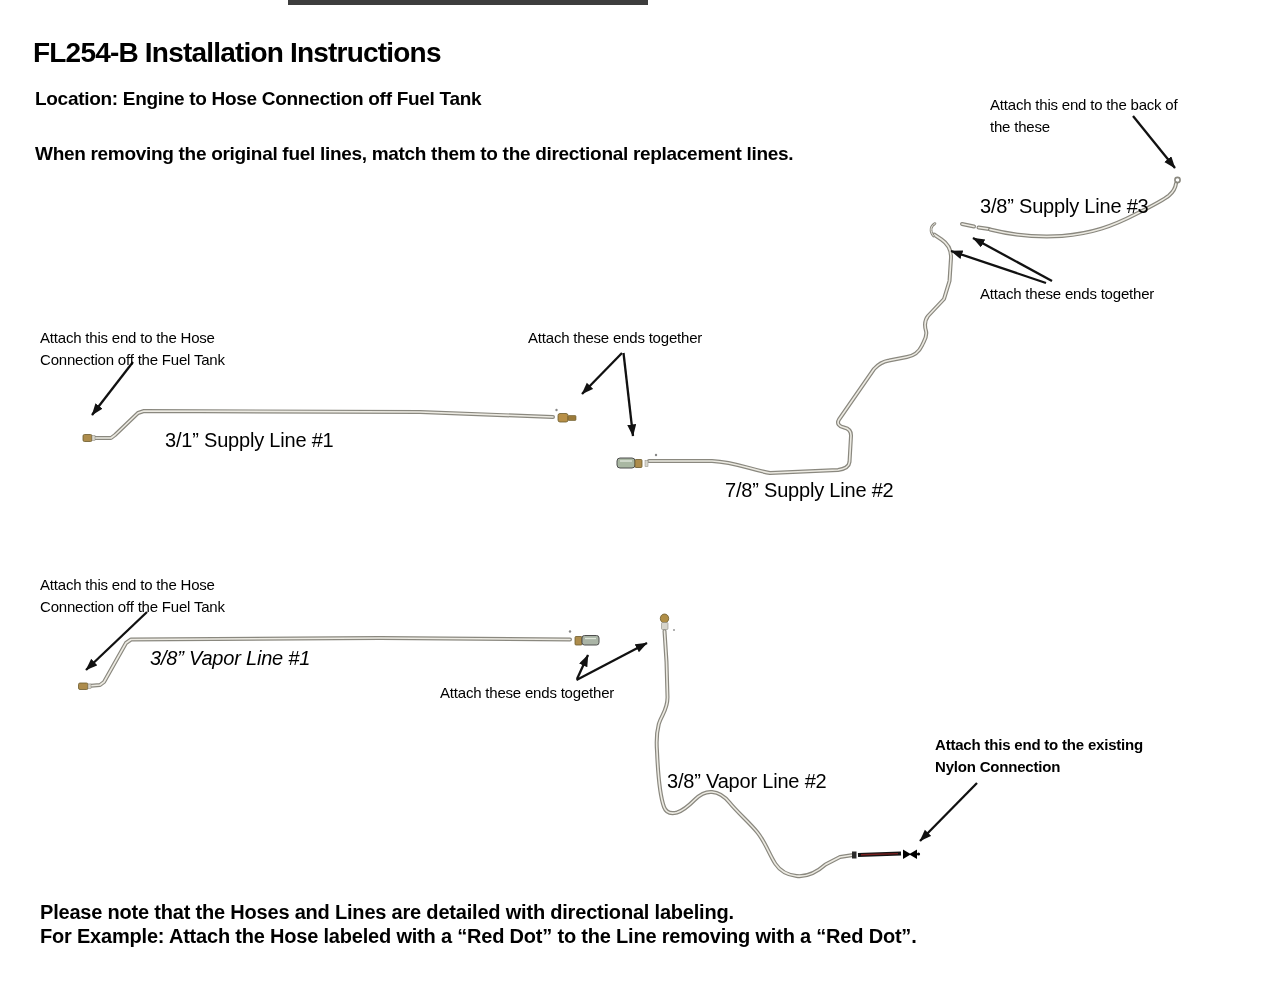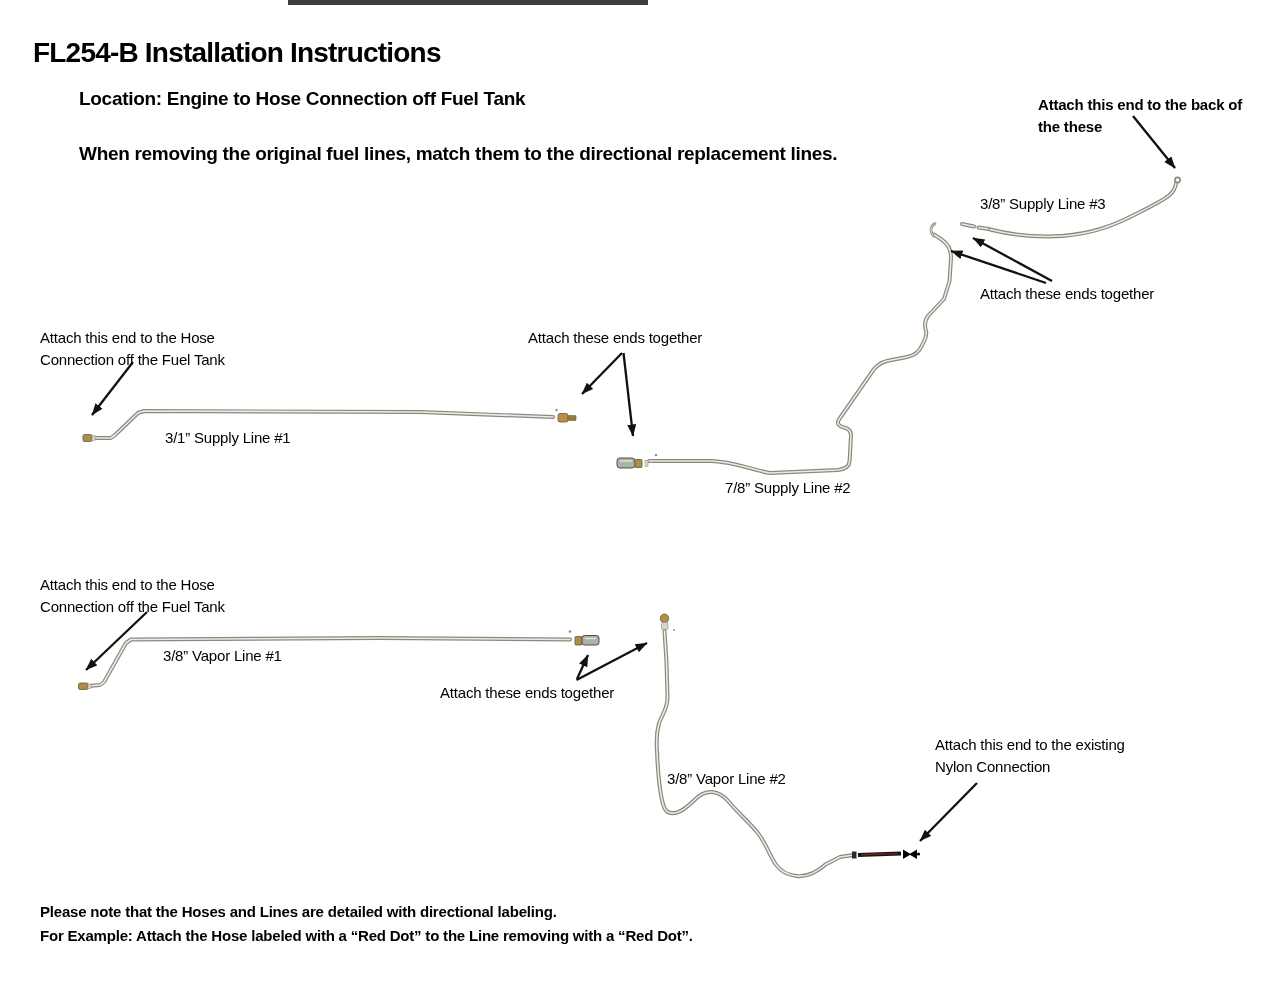--- a/index.html
+++ b/index.html
@@ -6,24 +6,24 @@
   body{
     width:1280px;height:989px;
     background:#ffffff;
     position:relative;
     overflow:hidden;
     font-family:"Liberation Sans", sans-serif;
     color:#000;
   }
   .abs{position:absolute;white-space:nowrap;}
   .title{font-size:28px;font-weight:bold;letter-spacing:-0.8px;text-align:center;}
-  .h2{font-size:19px;font-weight:bold;letter-spacing:-0.3px;margin-left:44px;}
+  .h2{font-size:19px;font-weight:bold;letter-spacing:-0.3px;}
   .ann{font-size:15px;letter-spacing:-0.2px;line-height:22px;}
-  .lbl{font-size:15px;letter-spacing:-0.2px;}
-  .footer{font-size:15px;font-weight:bold;letter-spacing:-0.2px;line-height:24px;}
+  .lbl{font-size:20px;letter-spacing:-0.2px;}
+  .footer{font-size:20px;font-weight:bold;letter-spacing:-0.2px;line-height:24px;}
   .topbar{position:absolute;left:288px;top:0;width:360px;height:5px;background:#3d3d3d;}
   svg{position:absolute;left:0;top:0;}
 </style>
 </head>
 <body>
 
 <div class="topbar"></div>
 
 <div class="abs title" style="left:33px;top:37px;">FL254-B Installation Instructions</div>
 <div class="abs h2" style="left:35px;top:88px;">Location: Engine to Hose Connection off Fuel Tank</div>
@@ -125,39 +125,39 @@
 </div>
 
 <div class="abs lbl" style="left:165px;top:429px;">3/1” Supply Line #1</div>
 
 <div class="abs ann" style="left:528px;top:327px;">Attach these ends together</div>
 
 <div class="abs lbl" style="left:725px;top:479px;">7/8” Supply Line #2</div>
 
 <div class="abs lbl" style="left:980px;top:195px;">3/8” Supply Line #3</div>
 
-<div class="abs ann" style="left:1038px;top:94px;font-weight:bold;">
+<div class="abs ann" style="left:990px;top:94px;">
   <div>Attach this end to the back of</div>
   <div>the these</div>
 </div>
 
 <div class="abs ann" style="left:980px;top:283px;">Attach these ends together</div>
 
 <div class="abs ann" style="left:40px;top:574px;">
   <div>Attach this end to the Hose</div>
   <div>Connection off the Fuel Tank</div>
 </div>
 
-<div class="abs lbl" style="left:163px;top:647px;">3/8” Vapor Line #1</div>
+<div class="abs lbl" style="left:150px;top:647px;font-style:italic;">3/8” Vapor Line #1</div>
 
 <div class="abs ann" style="left:440px;top:682px;">Attach these ends together</div>
 
 <div class="abs lbl" style="left:667px;top:762px;margin-top:8px;">3/8” Vapor Line #2</div>
 
-<div class="abs ann" style="left:935px;top:734px;">
+<div class="abs ann" style="left:935px;top:734px;font-weight:bold;">
   <div>Attach this end to the existing</div>
   <div>Nylon Connection</div>
 </div>
 
 <div class="abs footer" style="left:40px;top:900px;">
   <div>Please note that the Hoses and Lines are detailed with directional labeling.</div>
   <div>For Example: Attach the Hose labeled with a “Red Dot” to the Line removing with a “Red Dot”.</div>
 </div>
 
 </body></html>

